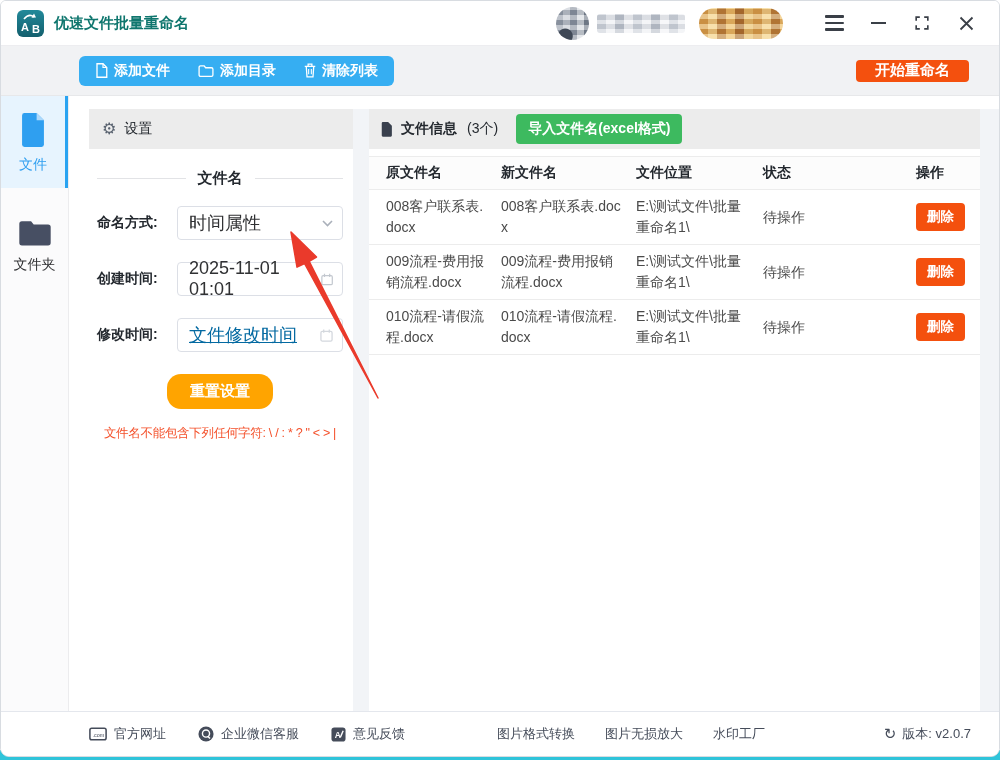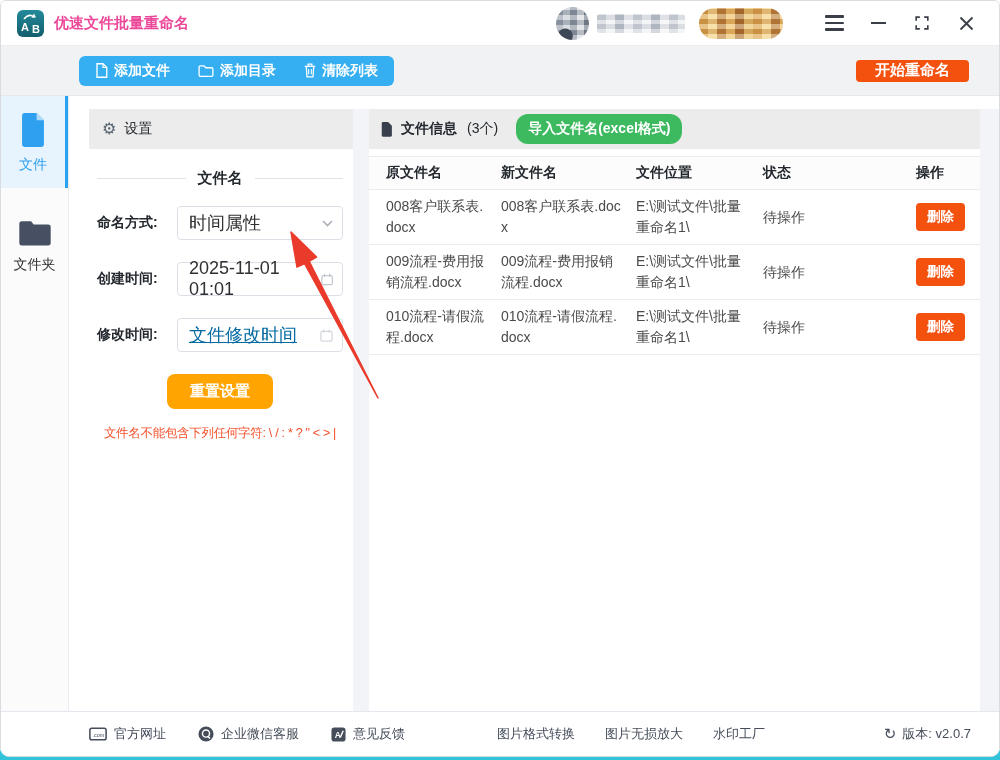--- a/index.html
+++ b/index.html
@@ -16,21 +16,21 @@
     border-radius:6px 6px 9px 9px; overflow:hidden;
     display:flex; flex-direction:column;
   }
 
   
   .titlebar { height:45px; flex:0 0 45px; display:flex; align-items:center; padding:0 18px 0 16px; background:#fff; border-bottom:1px solid #ededf0; }
   .app-icon { width:27px; height:27px; border-radius:6px; background:linear-gradient(180deg,#22899a,#135f6d); position:relative; flex:0 0 27px; }
   .app-icon .la { position:absolute; left:4px; bottom:4px; color:#fff; font-size:11px; font-weight:bold; line-height:1; }
   .app-icon .lb { position:absolute; right:4px; bottom:2px; color:#fff; font-size:11px; font-weight:bold; line-height:1; }
   .app-icon svg { position:absolute; top:2px; left:5px; }
-  .win-title { margin-left:10px; font-size:15px; font-weight:bold; color:#ec4899; }
+  .win-title { margin-left:10px; font-size:15px; font-weight:bold; color:#0f766e; }
   .title-right { margin-left:auto; display:flex; align-items:center; }
   .px-avatar { width:33px; height:33px; border-radius:50%; position:relative; overflow:hidden; filter:blur(.5px);
     background:
       radial-gradient(circle at 28% 88%, #3f4856 0 7px, rgba(0,0,0,0) 8px),
       repeating-linear-gradient(0deg, rgba(255,255,255,.35) 0 5px, rgba(70,80,95,.22) 5px 10px),
       repeating-linear-gradient(90deg,#9aa2ae 0 7px,#c7ccd4 7px 14px,#8d95a2 14px 21px,#d7dbe0 21px 28px,#79828f 28px 33px);
   }
   .px-name { width:88px; height:19px; border-radius:3px; margin-left:8px; filter:blur(.6px);
     background:
       repeating-linear-gradient(0deg, rgba(255,255,255,.4) 0 4px, rgba(120,128,140,.15) 4px 9px),
@@ -73,28 +73,28 @@
 
   
   .settings-body { padding:20px 10px 0 8px; }
   .sec-title { display:flex; align-items:center; gap:12px; margin:0 0 18px; }
   .sec-title .line { flex:1; height:1px; background:#e2e3e6; }
   .sec-title .txt { font-size:15px; font-weight:bold; color:#24292f; }
   .field-row { display:flex; align-items:center; margin-bottom:22px; }
   .field-row .flabel { width:80px; font-size:14px; font-weight:bold; color:#24292f; flex:0 0 80px; }
   .control { flex:1; height:34px; border:1px solid #dcdfe6; border-radius:4px; background:#fff; display:flex; align-items:center; justify-content:space-between; padding:0 9px 0 11px; font-size:18px; color:#303133; cursor:pointer; }
   .control .ph { color:#0369a1;text-decoration:underline; }
-  .reset-btn { display:block; margin:20px auto 16px; background:#ffa400; color:#fff; border:none; border-radius:8px; font-size:15px; font-weight:bold; padding:8px 23px; cursor:pointer; font-family:inherit; }
+  .reset-btn { display:block; margin:20px auto 16px; background:#ffa400; color:#fff; border:none; border-radius:14px; font-size:15px; font-weight:bold; padding:8px 23px; cursor:pointer; font-family:inherit; }
   .warning { color:#f4502a; font-size:12.5px; text-align:center; line-height:1.35; white-space:nowrap; letter-spacing:-0.3px; }
 
   
   .panel-head.files { padding:0 12px; }
   .fi-title { font-weight:bold; }
   .fi-count { margin-left:2px; }
-  .import-btn { margin-left:10px; background:#3dba5f; color:#fff; border:none; border-radius:12px; font-size:14px; font-weight:bold; padding:6px 12px; cursor:pointer; font-family:inherit; }
+  .import-btn { margin-left:10px; background:#3dba5f; color:#fff; border:none; border-radius:4px; font-size:14px; font-weight:bold; padding:6px 12px; cursor:pointer; font-family:inherit; }
 
   .ftable { margin-top:7px; }
   .trow { display:grid; grid-template-columns:115px 135px 127px 153px 1fr; align-items:center; padding-left:17px; border-bottom:1px solid #ececec; }
   .trow.head { border-top:1px solid #ececec; height:34px; background:#fcfcfc; font-weight:bold; font-size:14px; color:#24292f; }
   .trow.body { min-height:48px; padding-top:6px; padding-bottom:6px; font-size:14px; color:#4a4a4a; line-height:1.5; }
   .cell { padding-right:14px; word-break:break-all; }
   .del-btn { background:#f4500e; color:#fff; border:none; border-radius:4px; font-size:13.5px; font-weight:bold; padding:5px 11px; cursor:pointer; font-family:inherit; }
 
   
   .footer { height:45px; flex:0 0 45px; border-top:1px solid #e4e7ed; background:#fff; display:flex; align-items:center; padding:0 28px 0 88px; font-size:13px; color:#454c5a; }

